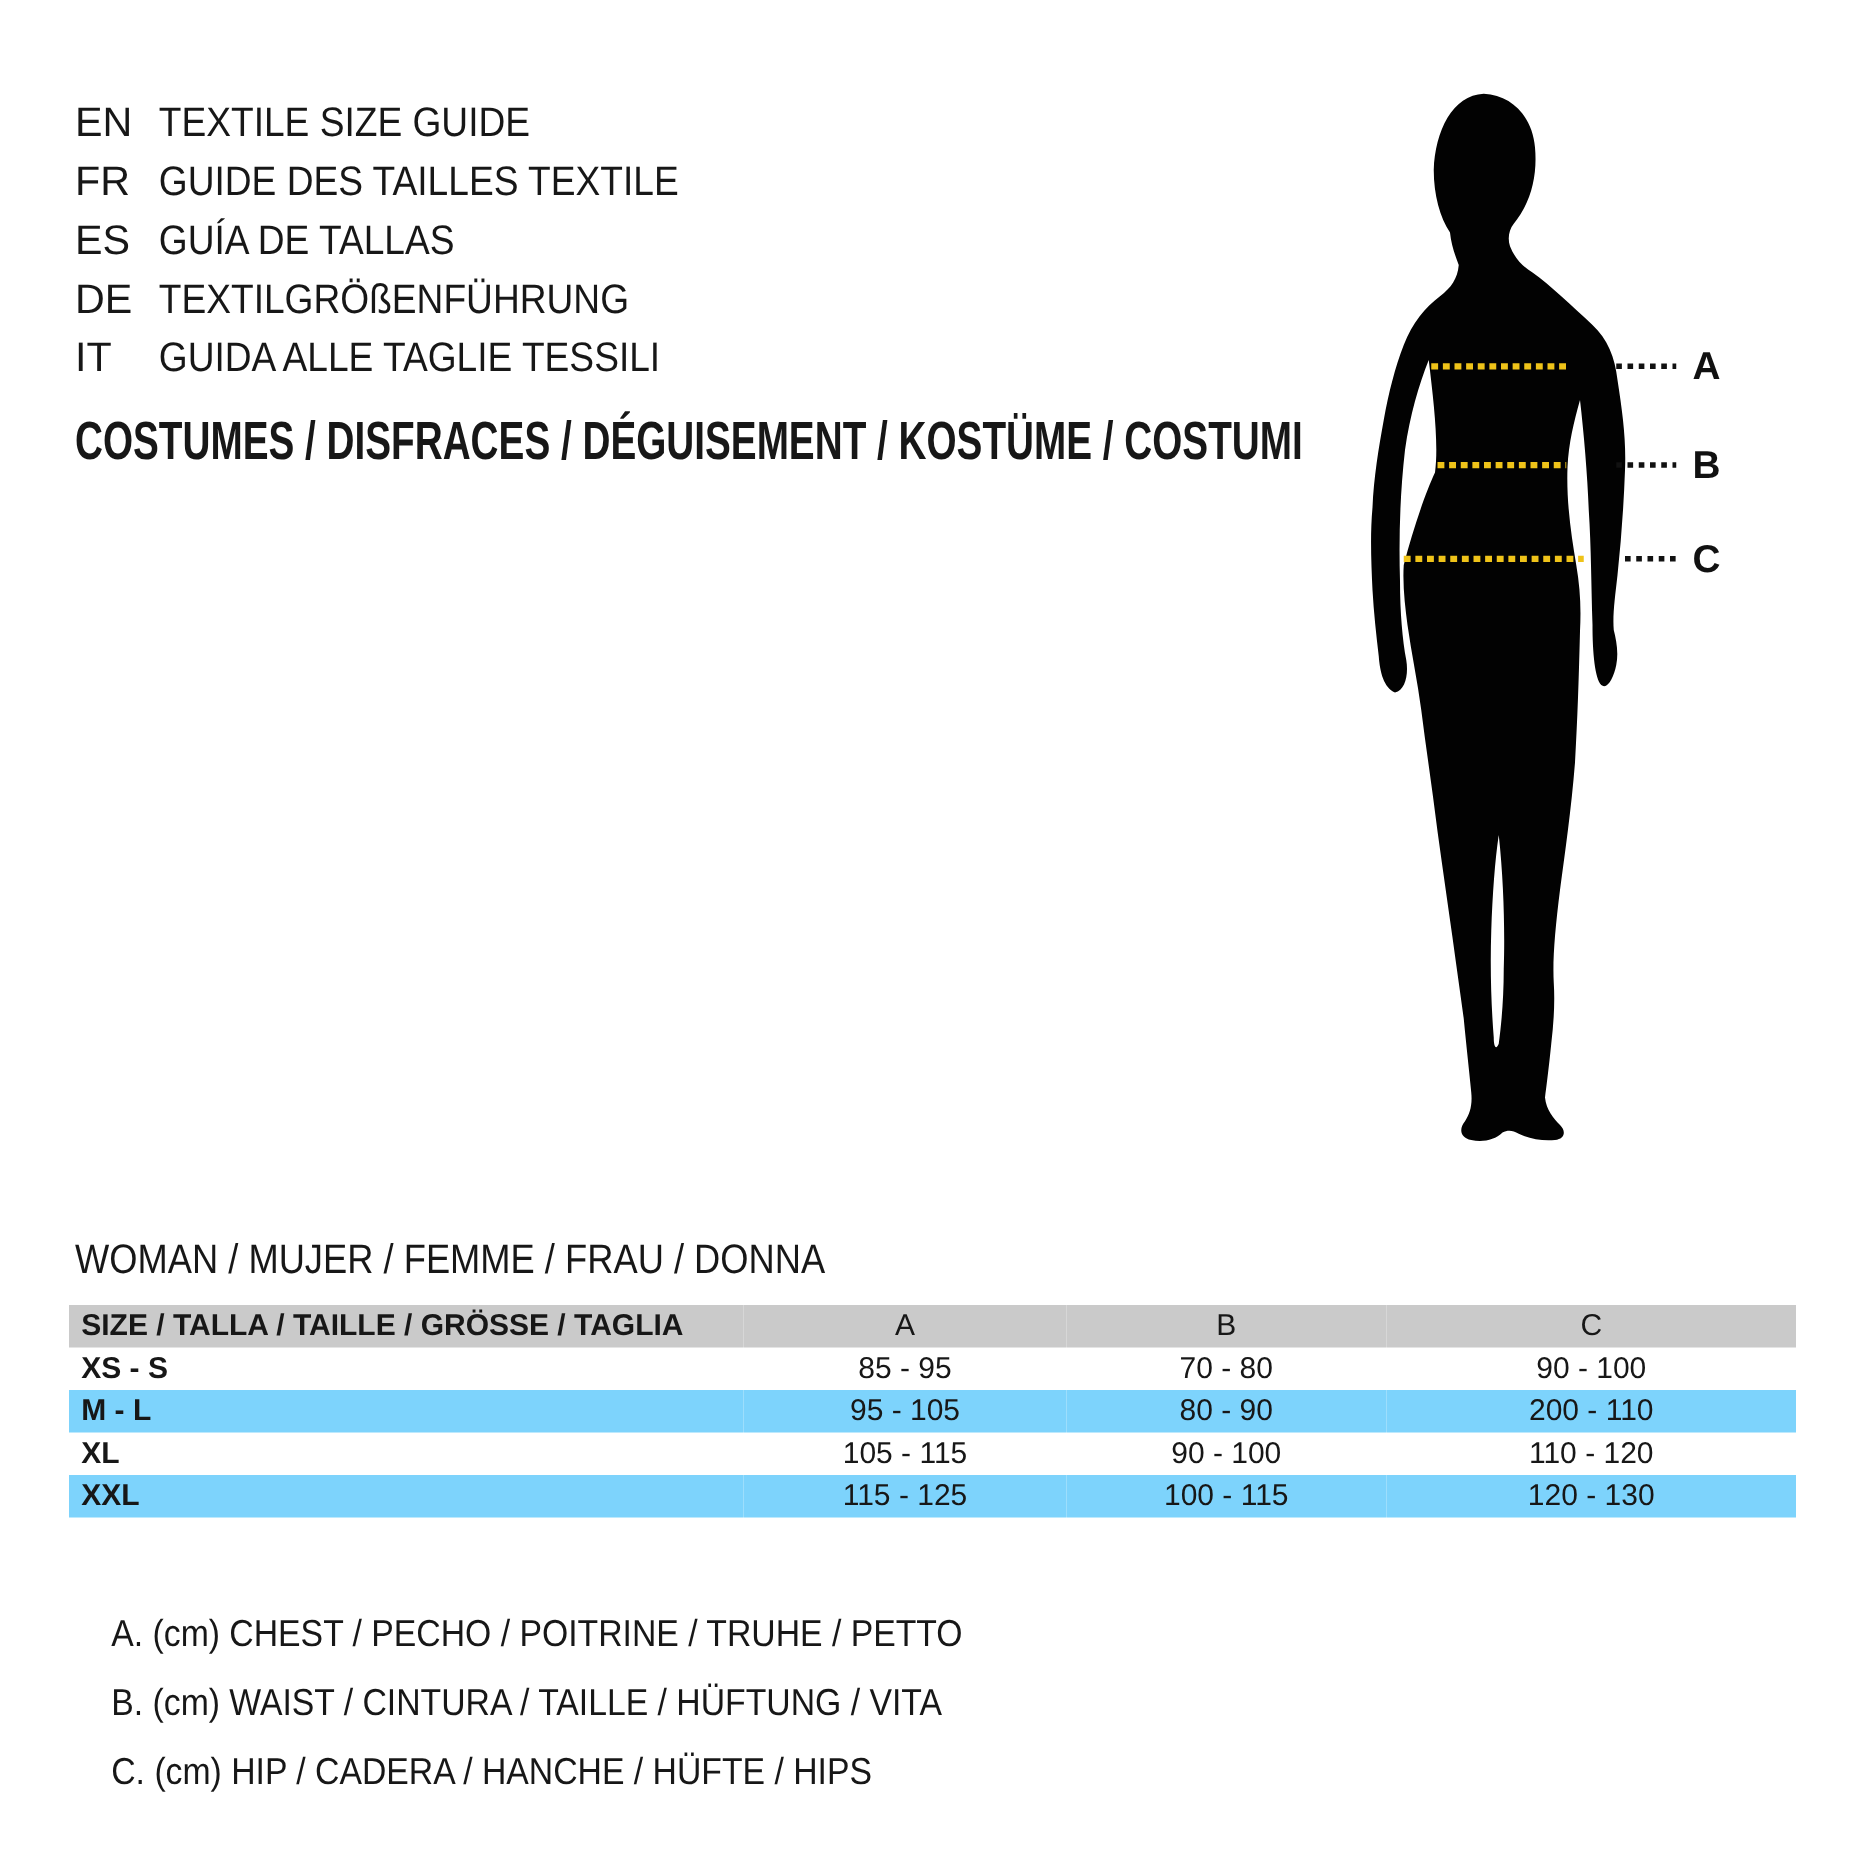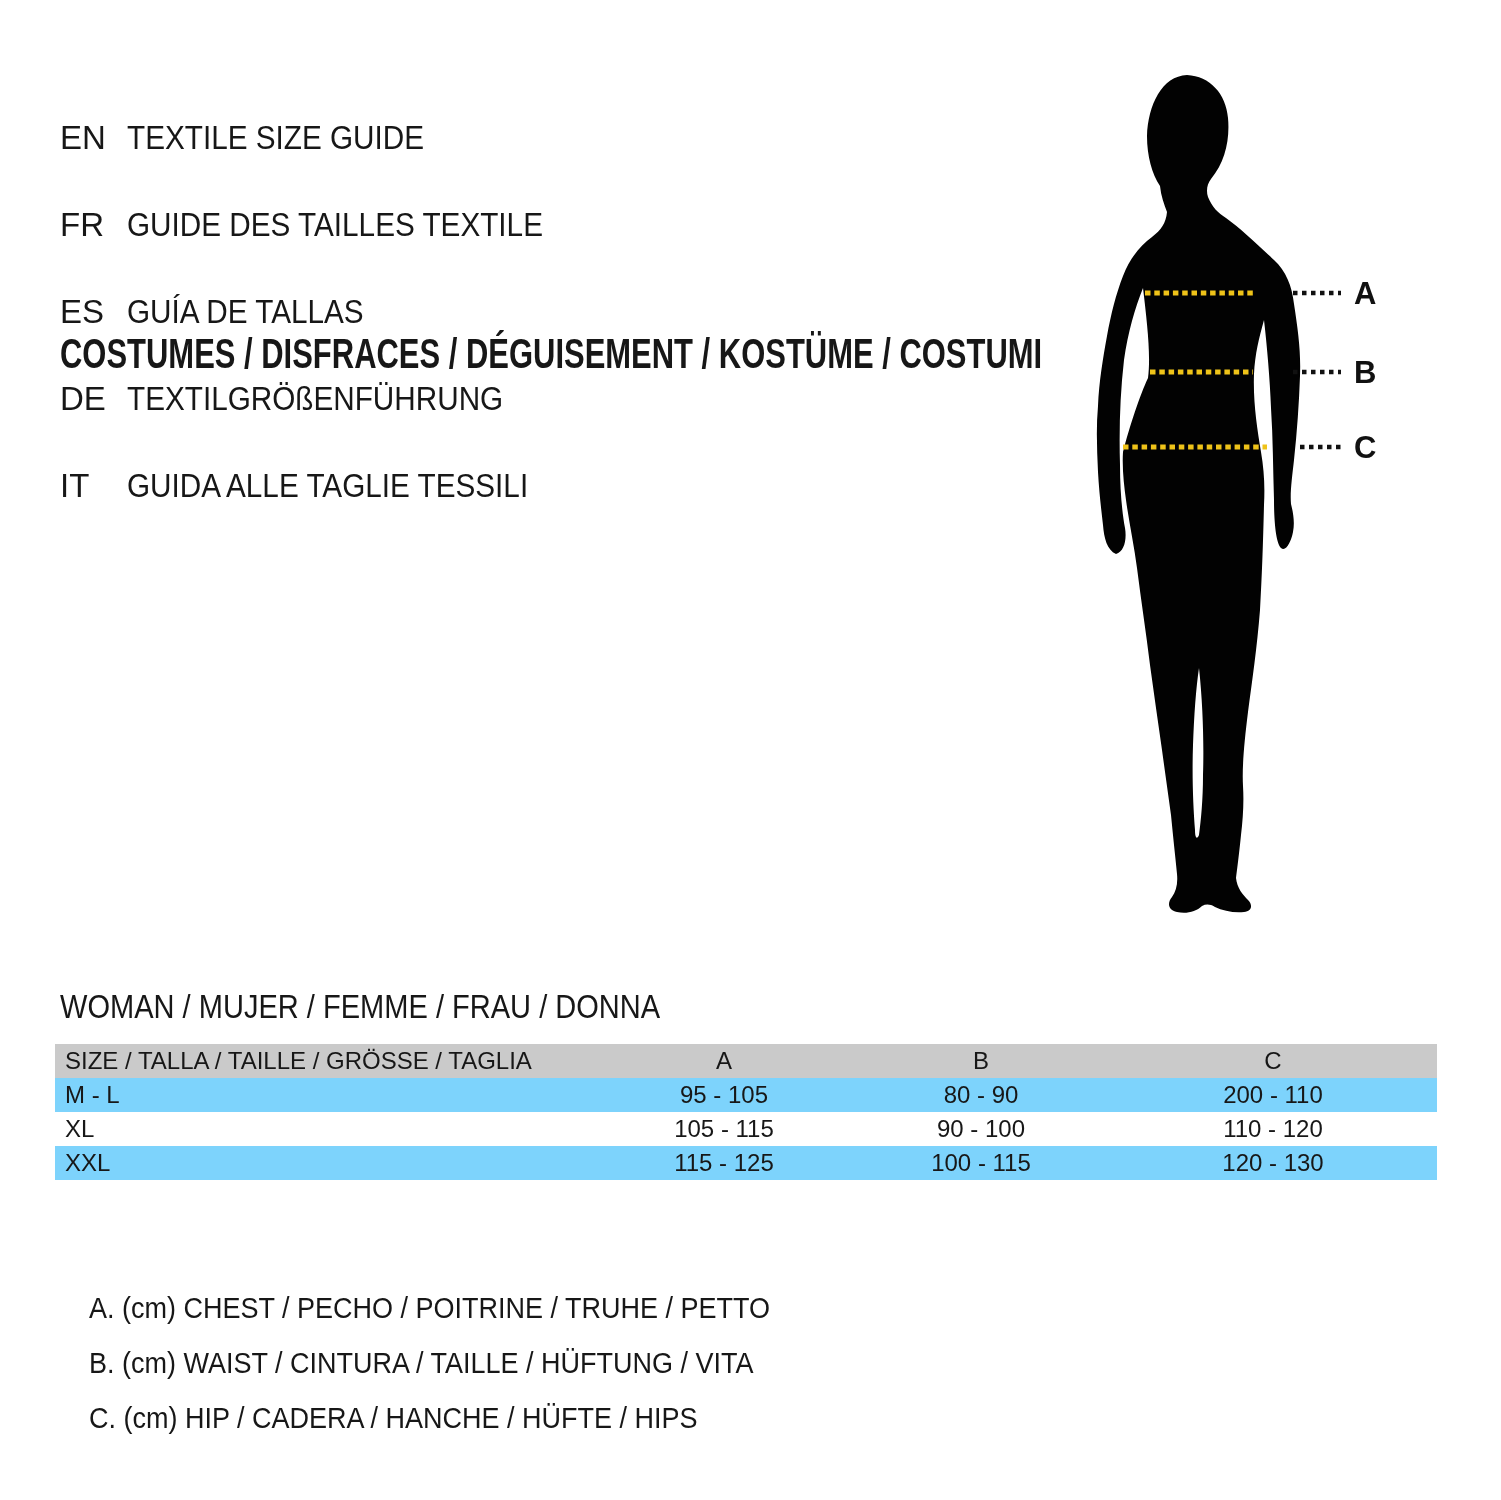--- a/index.html
+++ b/index.html
@@ -4,34 +4,34 @@
 <style>
   html,body{margin:0;padding:0;}
   body{
     width:1501px;height:1500px;position:relative;background:#ffffff;
     font-family:"Liberation Sans",sans-serif;color:#171717;overflow:hidden;
     -webkit-font-smoothing:antialiased;
   }
   .abs{position:absolute;}
   
   .langs{left:60px;top:74px;}
-  .lang-row{display:flex;height:47px;align-items:center;font-size:33px;letter-spacing:0px;margin-top:40px;}
+  .lang-row{display:flex;height:47px;align-items:center;font-size:33px;letter-spacing:0px;}
   .lang-code{width:67px;flex:0 0 67px;}
   .lang-label{transform:scaleX(0.9);transform-origin:0 50%;white-space:nowrap;}
   
   .costumes{left:60px;top:329px;font-size:43px;font-weight:bold;
     transform:scaleX(0.72);transform-origin:0 0;white-space:nowrap;}
   
   .figure-wrap{left:1060px;top:60px;width:360px;height:900px;}
   
   .woman{left:60px;top:988px;font-size:33px;transform:scaleX(0.88);transform-origin:0 0;white-space:nowrap;}
   
   .size-table{left:55px;top:1044px;width:1382px;border-collapse:collapse;table-layout:fixed;font-size:24px;}
   .size-table td,.size-table th{height:34px;padding:0;font-weight:normal;line-height:34px;white-space:nowrap;overflow:hidden;}
-  .size-table .c1{text-align:left;padding-left:10px;}
+  .size-table .c1{text-align:left;padding-left:10px;font-weight:bold;}
   .size-table .cn{text-align:center;}
   .size-table .hdr td{background:#cacaca;}
   .size-table .alt td{background:#7dd3fc;}
   
   .legend{left:60px;top:1280px;}
   .legend-line{height:55px;line-height:55px;font-size:30px;margin-left:29px;}
   .legend-line span{display:inline-block;transform:scaleX(0.9);transform-origin:0 50%;white-space:nowrap;}
 </style>
 </head>
 <body>
@@ -149,20 +149,26 @@
       <col style="width:256px">
       <col style="width:328px">
     </colgroup>
   <tbody>
   <tr class="hdr">
     <td class="c1">SIZE / TALLA / TAILLE / GRÖSSE / TAGLIA</td>
     <td class="cn">A</td>
     <td class="cn">B</td>
     <td class="cn">C</td>
   </tr>
+  <tr>
+    <td class="c1">XS - S</td>
+    <td class="cn">85 - 95</td>
+    <td class="cn">70 - 80</td>
+    <td class="cn">90 - 100</td>
+  </tr>
   <tr class="alt">
     <td class="c1">M - L</td>
     <td class="cn">95 - 105</td>
     <td class="cn">80 - 90</td>
     <td class="cn">200 - 110</td>
   </tr>
   <tr>
     <td class="c1">XL</td>
     <td class="cn">105 - 115</td>
     <td class="cn">90 - 100</td>

